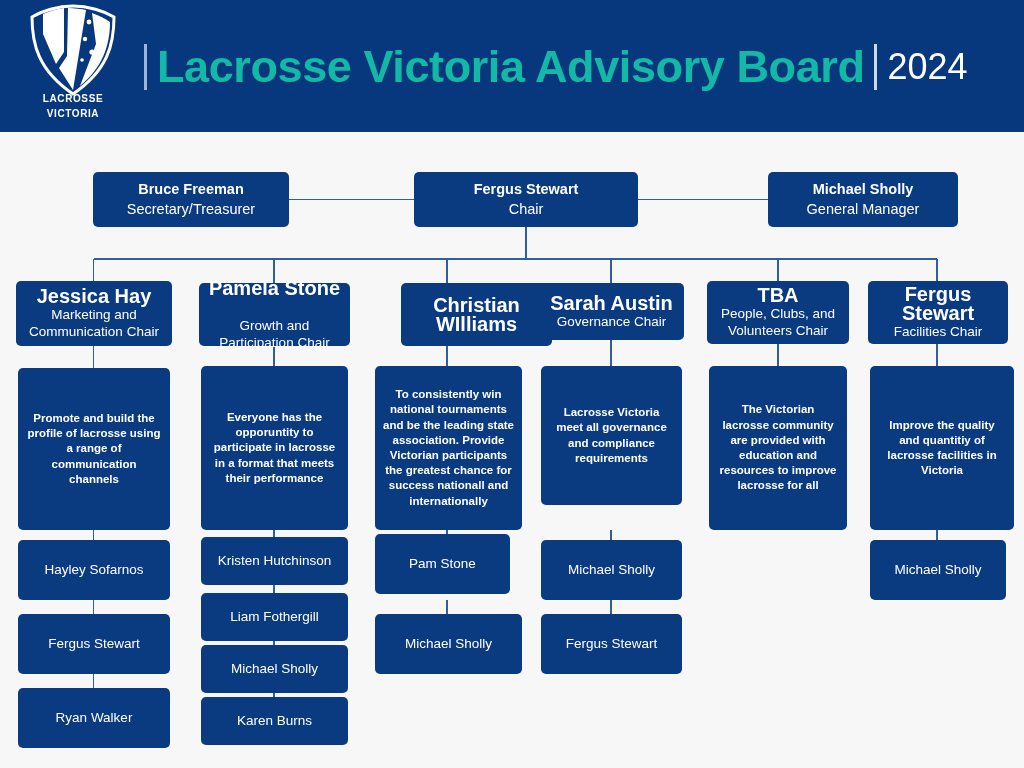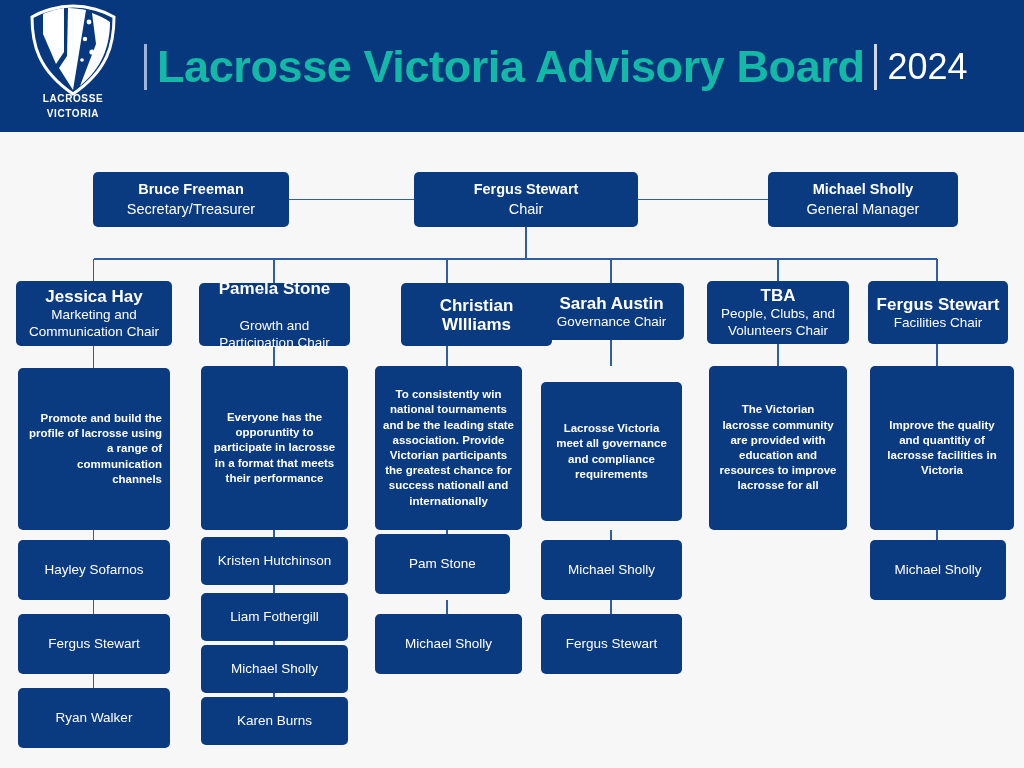--- a/index.html
+++ b/index.html
@@ -56,21 +56,21 @@
     z-index: 2;
   }
   .node .nm { font-weight: bold; display: block; }
   .node .rl { font-weight: 400; display: block; }
 
   
   .top .nm { font-size: 14.5px; line-height: 19px; }
   .top .rl { font-size: 14.5px; line-height: 20px; }
 
   
-  .chair .nm { font-size: 17px; line-height: 19px; }
+  .chair .nm { font-size: 20px; line-height: 19px; }
   .chair .rl { font-size: 13.5px; line-height: 17px; }
 
   
   .mission {
     font-weight: bold; font-size: 11.5px; line-height: 15.2px;
     justify-content: center;
   }
 
   
   .member { font-size: 13.5px; font-weight: 400; line-height: 18px; }
@@ -128,21 +128,21 @@
         <span class="rl">General Manager</span>
       </div>
       <div class="conn v" style="left: 525.2px; top: 227px; height: 32px;"></div>
       <div class="conn h" style="left: 93.5px; top: 258.2px; width: 843.5px;"></div>
       <div class="conn v" style="left: 92.7px; top: 259px; height: 22px;"></div>
       <div class="node chair" style="left: 16px; top: 281px; width: 156px; height: 65px;">
         <span class="nm">Jessica Hay</span>
         <span class="rl">Marketing and Communication Chair</span>
       </div>
       <div class="conn v" style="left: 92.7px; top: 346px; height: 22px;"></div>
-      <div class="node mission" style="left: 18px; top: 368px; width: 152px; height: 162px; text-align: right;">
+      <div class="node mission" style="left: 18px; top: 368px; width: 152px; height: 162px;">
         <span>Promote and build the profile of lacrosse using a range of communication channels</span>
       </div>
       <div class="conn v" style="left: 92.7px; top: 530px; height: 10px;"></div>
       <div class="node member" style="left: 18px; top: 540px; width: 152px; height: 60px;">
         <span>Hayley Sofarnos</span>
       </div>
       <div class="conn v" style="left: 92.7px; top: 600px; height: 14px;"></div>
       <div class="node member" style="left: 18px; top: 614px; width: 152px; height: 60px;">
         <span>Fergus Stewart</span>
       </div>
@@ -190,21 +190,21 @@
       <div class="conn v" style="left: 446.2px; top: 600px; height: 14px;"></div>
       <div class="node member" style="left: 375px; top: 614px; width: 147px; height: 60px;">
         <span>Michael Sholly</span>
       </div>
       <div class="conn v" style="left: 610.2px; top: 259px; height: 24px;"></div>
       <div class="node chair" style="left: 539px; top: 283px; width: 145px; height: 57px;">
         <span class="nm">Sarah Austin</span>
         <span class="rl">Governance Chair</span>
       </div>
       <div class="conn v" style="left: 610.2px; top: 340px; height: 26px;"></div>
-      <div class="node mission" style="left: 541px; top: 366px; width: 141px; height: 139px; margin-top: 16px;">
+      <div class="node mission" style="left: 541px; top: 366px; width: 141px; height: 139px;">
         <span>Lacrosse Victoria meet all governance and compliance requirements</span>
       </div>
       <div class="conn v" style="left: 610.2px; top: 530px; height: 10px;"></div>
       <div class="node member" style="left: 541px; top: 540px; width: 141px; height: 60px;">
         <span>Michael Sholly</span>
       </div>
       <div class="conn v" style="left: 610.2px; top: 600px; height: 14px;"></div>
       <div class="node member" style="left: 541px; top: 614px; width: 141px; height: 60px;">
         <span>Fergus Stewart</span>
       </div>

